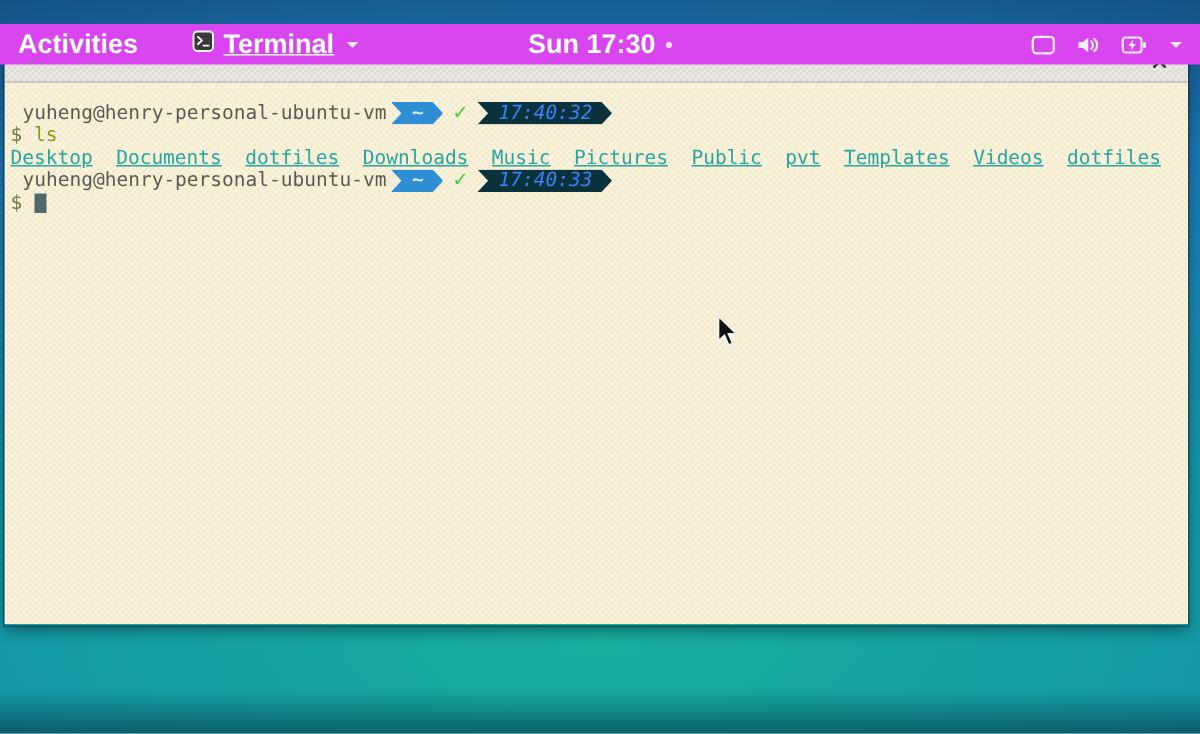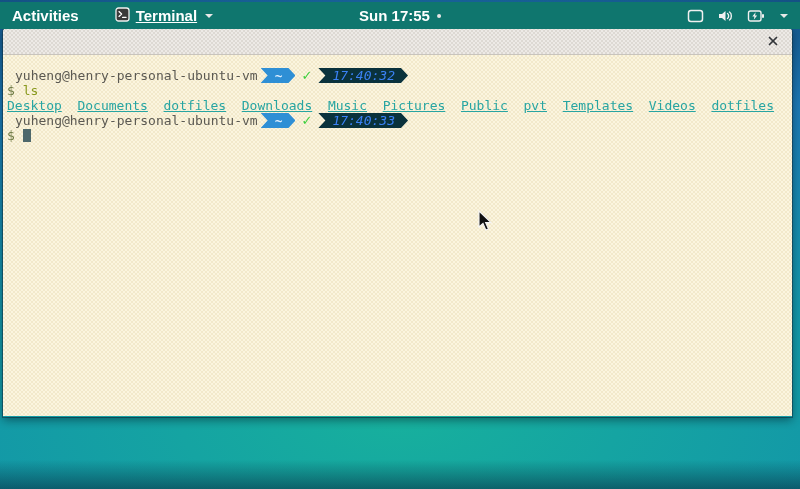--- a/index.html
+++ b/index.html
@@ -7,23 +7,23 @@
   body {
     font-family: "Liberation Sans", sans-serif;
     position: relative;
     background:
       linear-gradient(to bottom, rgba(0,0,0,0) 94%, rgba(4,30,50,0.5) 100%),
       radial-gradient(ellipse 130% 95% at 50% 86%, #17b09d 0%, #1398a7 42%, #1c78b4 78%, #134e80 100%);
   }
 
   
   .topbar {
-    position: absolute; left: 0; top: 2px; width: 800px; height: 27px;
-    background: #0f766e; color: #fff; display: flex; align-items: center;
-    font-size: 15px; font-weight: 600; z-index: 30;
+    position: absolute; left: 0; top: 16px; width: 800px; height: 27px;
+    background: #d946ef; color: #fff; display: flex; align-items: center;
+    font-size: 18px; font-weight: 600; z-index: 30;
   }
   .activities { padding: 0 12px; height: 100%; display: flex; align-items: center; cursor: pointer; }
   .appmenu { display: flex; align-items: center; gap: 6px; margin-left: 16px; height: 100%; padding: 0 8px; cursor: pointer; text-decoration: underline; }
   .caret-down {
     width: 0; height: 0; border-left: 4px solid transparent; border-right: 4px solid transparent;
     border-top: 4px solid #e8e8e8; display: inline-block; margin-left: 2px;
   }
   .clock-wrap {
     position: absolute; left: 50%; transform: translateX(-50%);
     display: flex; align-items: center; gap: 7px; height: 100%; padding: 0 8px; cursor: pointer;
@@ -104,21 +104,21 @@
       <svg width="15" height="15" viewBox="0 0 15 15">
         <rect x="1" y="1" width="13" height="13" rx="2.5" fill="#3a3a3a" stroke="#f0f0f0" stroke-width="1.3"></rect>
         <path d="M4 4.6 L6.6 7 L4 9.4" fill="none" stroke="#fff" stroke-width="1.3" stroke-linecap="round" stroke-linejoin="round"></path>
         <line x1="7.6" y1="10.4" x2="11" y2="10.4" stroke="#fff" stroke-width="1.3" stroke-linecap="round"></line>
       </svg>
     </span>
     <span>Terminal</span>
     <span class="caret-down"></span>
   </div>
   <div class="clock-wrap">
-    <span>Sun 17:55</span>
+    <span>Sun 17:30</span>
     <span class="notif-dot"></span>
   </div>
   <div class="status-area">
     <span>
       <svg width="17" height="14" viewBox="0 0 17 14">
         <rect x="1.5" y="1.5" width="14" height="11" rx="2.5" fill="none" stroke="#f0f0f0" stroke-width="1.5"></rect>
       </svg>
     </span>
     <span>
       <svg width="17" height="14" viewBox="0 0 17 14">

